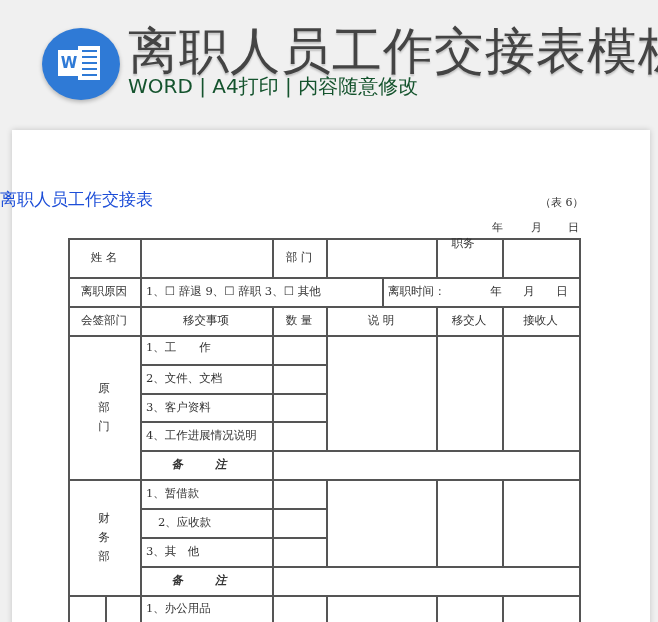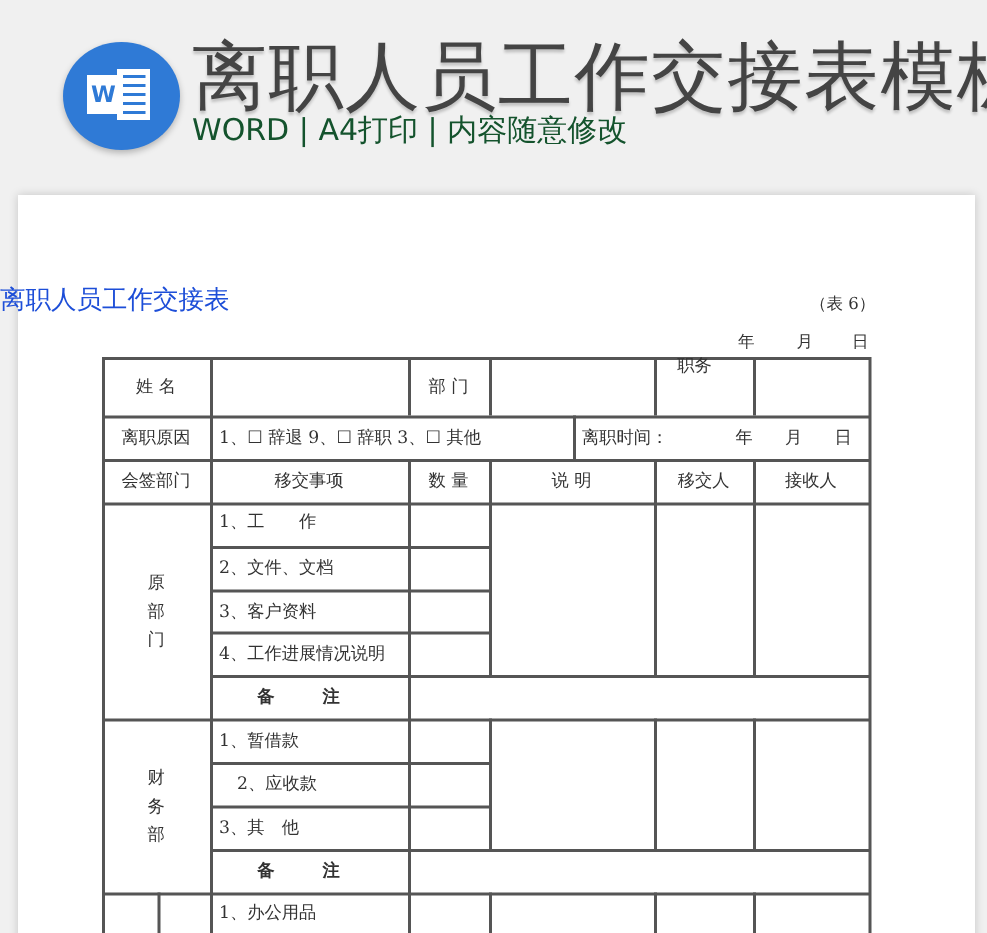--- a/index.html
+++ b/index.html
@@ -53,21 +53,21 @@
   .ln { position:absolute; background:#555555; }
   .h { height:1.5px; }
   .v { width:1.5px; }
   .cell {
     position:absolute; font-size:11.5px; color:#333333;
     display:flex; align-items:center; white-space:nowrap;
   }
   .c { justify-content:center; }
   .l { justify-content:flex-start; padding-left:6px; box-sizing:border-box; }
   .vert { flex-direction:column; line-height:19px; }
-  .ital { font-weight:bold; letter-spacing:14px; }
+  .ital { font-style:italic; font-weight:bold; letter-spacing:14px; }
 </style>
 </head>
 <body>
 
 <div class="header">
   <div class="logo">
     <div class="lines">
         <i></i>
         <i></i>
         <i></i>

